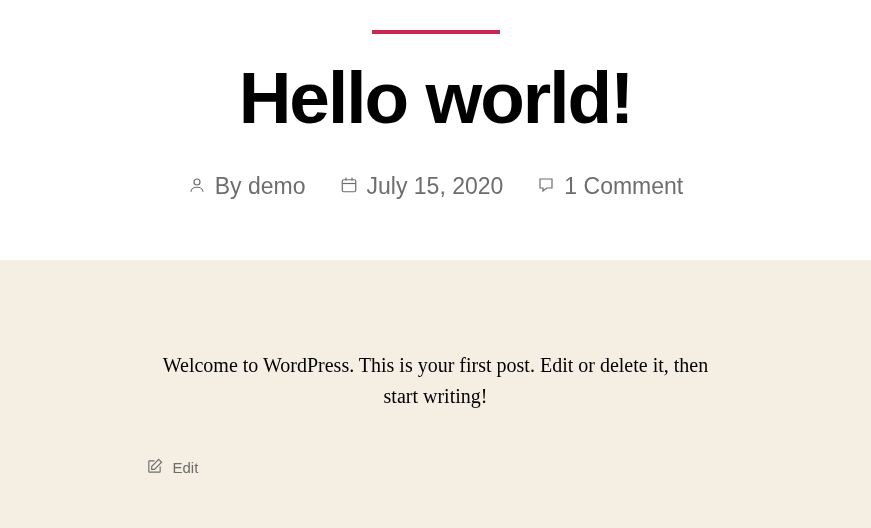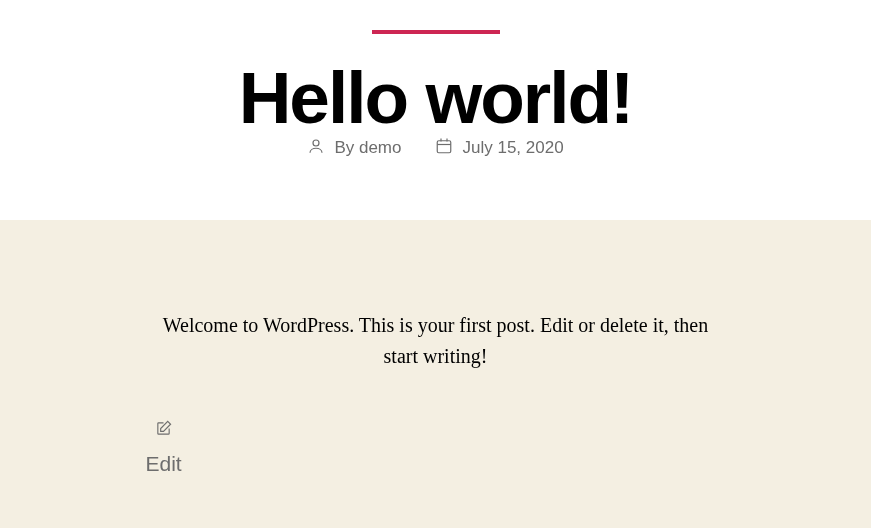--- a/index.html
+++ b/index.html
@@ -25,28 +25,29 @@
       height: 4px;
       background: #cd2653;
       margin-bottom: 22px;
     }
     .post-title {
       font-size: 73px;
       font-weight: 800;
       letter-spacing: -2px;
       line-height: 1.05;
       color: #000;
+      margin-bottom: 36px;
     }
     .meta {
       display: flex;
       justify-content: center;
       align-items: center;
       gap: 34px;
       color: #6d6d6d;
-      font-size: 17px;
+      font-size: 23px;
     }
     .meta-item {
       display: flex;
       align-items: center;
       gap: 9px;
     }
     .meta-item svg {
       width: 18px;
       height: 18px;
       stroke: #6d6d6d;
@@ -77,23 +78,22 @@
       color: #000;
       margin-bottom: 46px;
       text-align: center;
     }
     .edit-link {
       display: inline-flex;
       align-items: center;
       gap: 10px;
       color: #6d6d6d;
       text-decoration: none;
-      font-size: 21px;
+      font-size: 15px;
       font-weight: 500;
-      flex-direction: column;
     }
     .edit-link svg {
       width: 17px;
       height: 17px;
       stroke: #6d6d6d;
       fill: none;
       stroke-width: 1.6;
     }
   </style>
 </head>
@@ -119,20 +119,28 @@
       <span>
         <svg viewBox="0 0 24 24">
             <rect x="3" y="5" width="18" height="16" rx="2"></rect>
             <line x1="3" y1="10" x2="21" y2="10"></line>
             <line x1="8" y1="2" x2="8" y2="6"></line>
             <line x1="16" y1="2" x2="16" y2="6"></line>
           </svg>
       </span>
       <a href="#">July 15, 2020</a>
     </div>
+    <div class="meta-item">
+      <span>
+        <svg viewBox="0 0 24 24">
+            <path d="M4 4h16v12H13l-5 4v-4H4z"></path>
+          </svg>
+      </span>
+      <a href="#">1 Comment</a>
+    </div>
   </div>
 </div>
 
 <div class="content-wrap">
   <div class="content-inner">
     <p class="post-content">Welcome to WordPress. This is your first post. Edit or delete it, then start writing!</p>
     <a href="#" class="edit-link">
       <span>
         <svg viewBox="0 0 24 24">
             <path d="M12 4H5a1 1 0 0 0-1 1v14a1 1 0 0 0 1 1h14a1 1 0 0 0 1-1v-7"></path>

